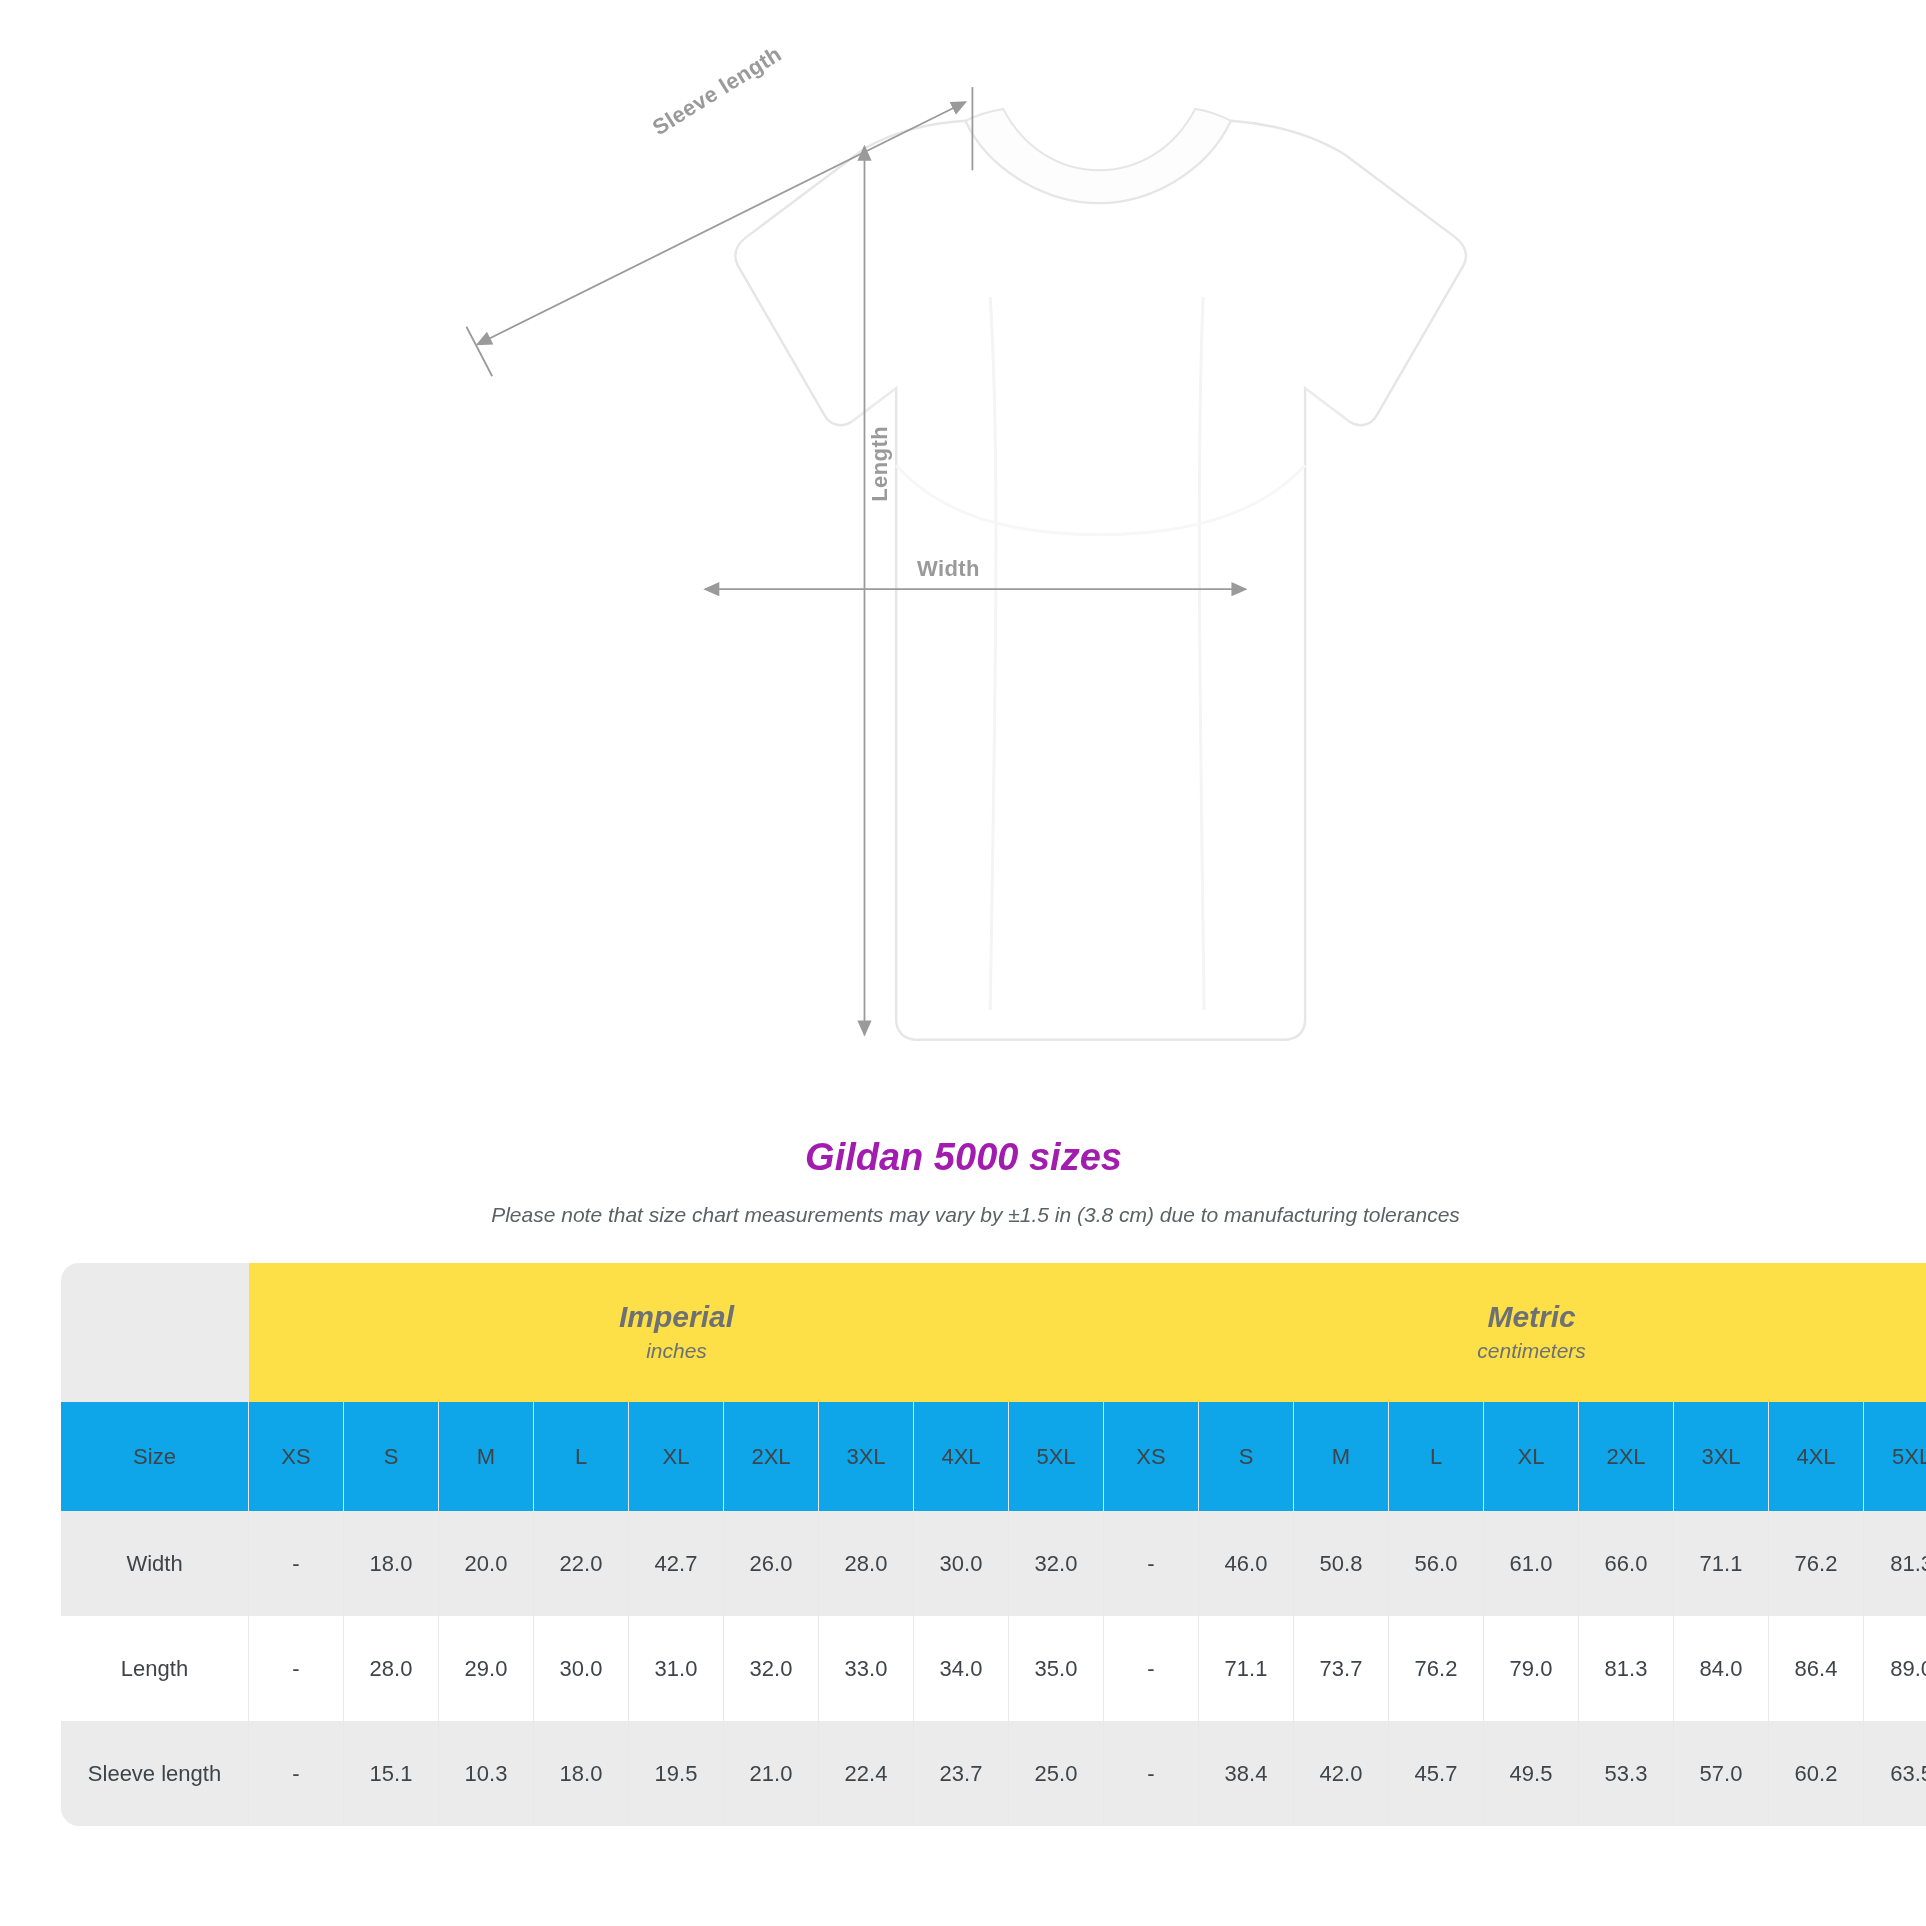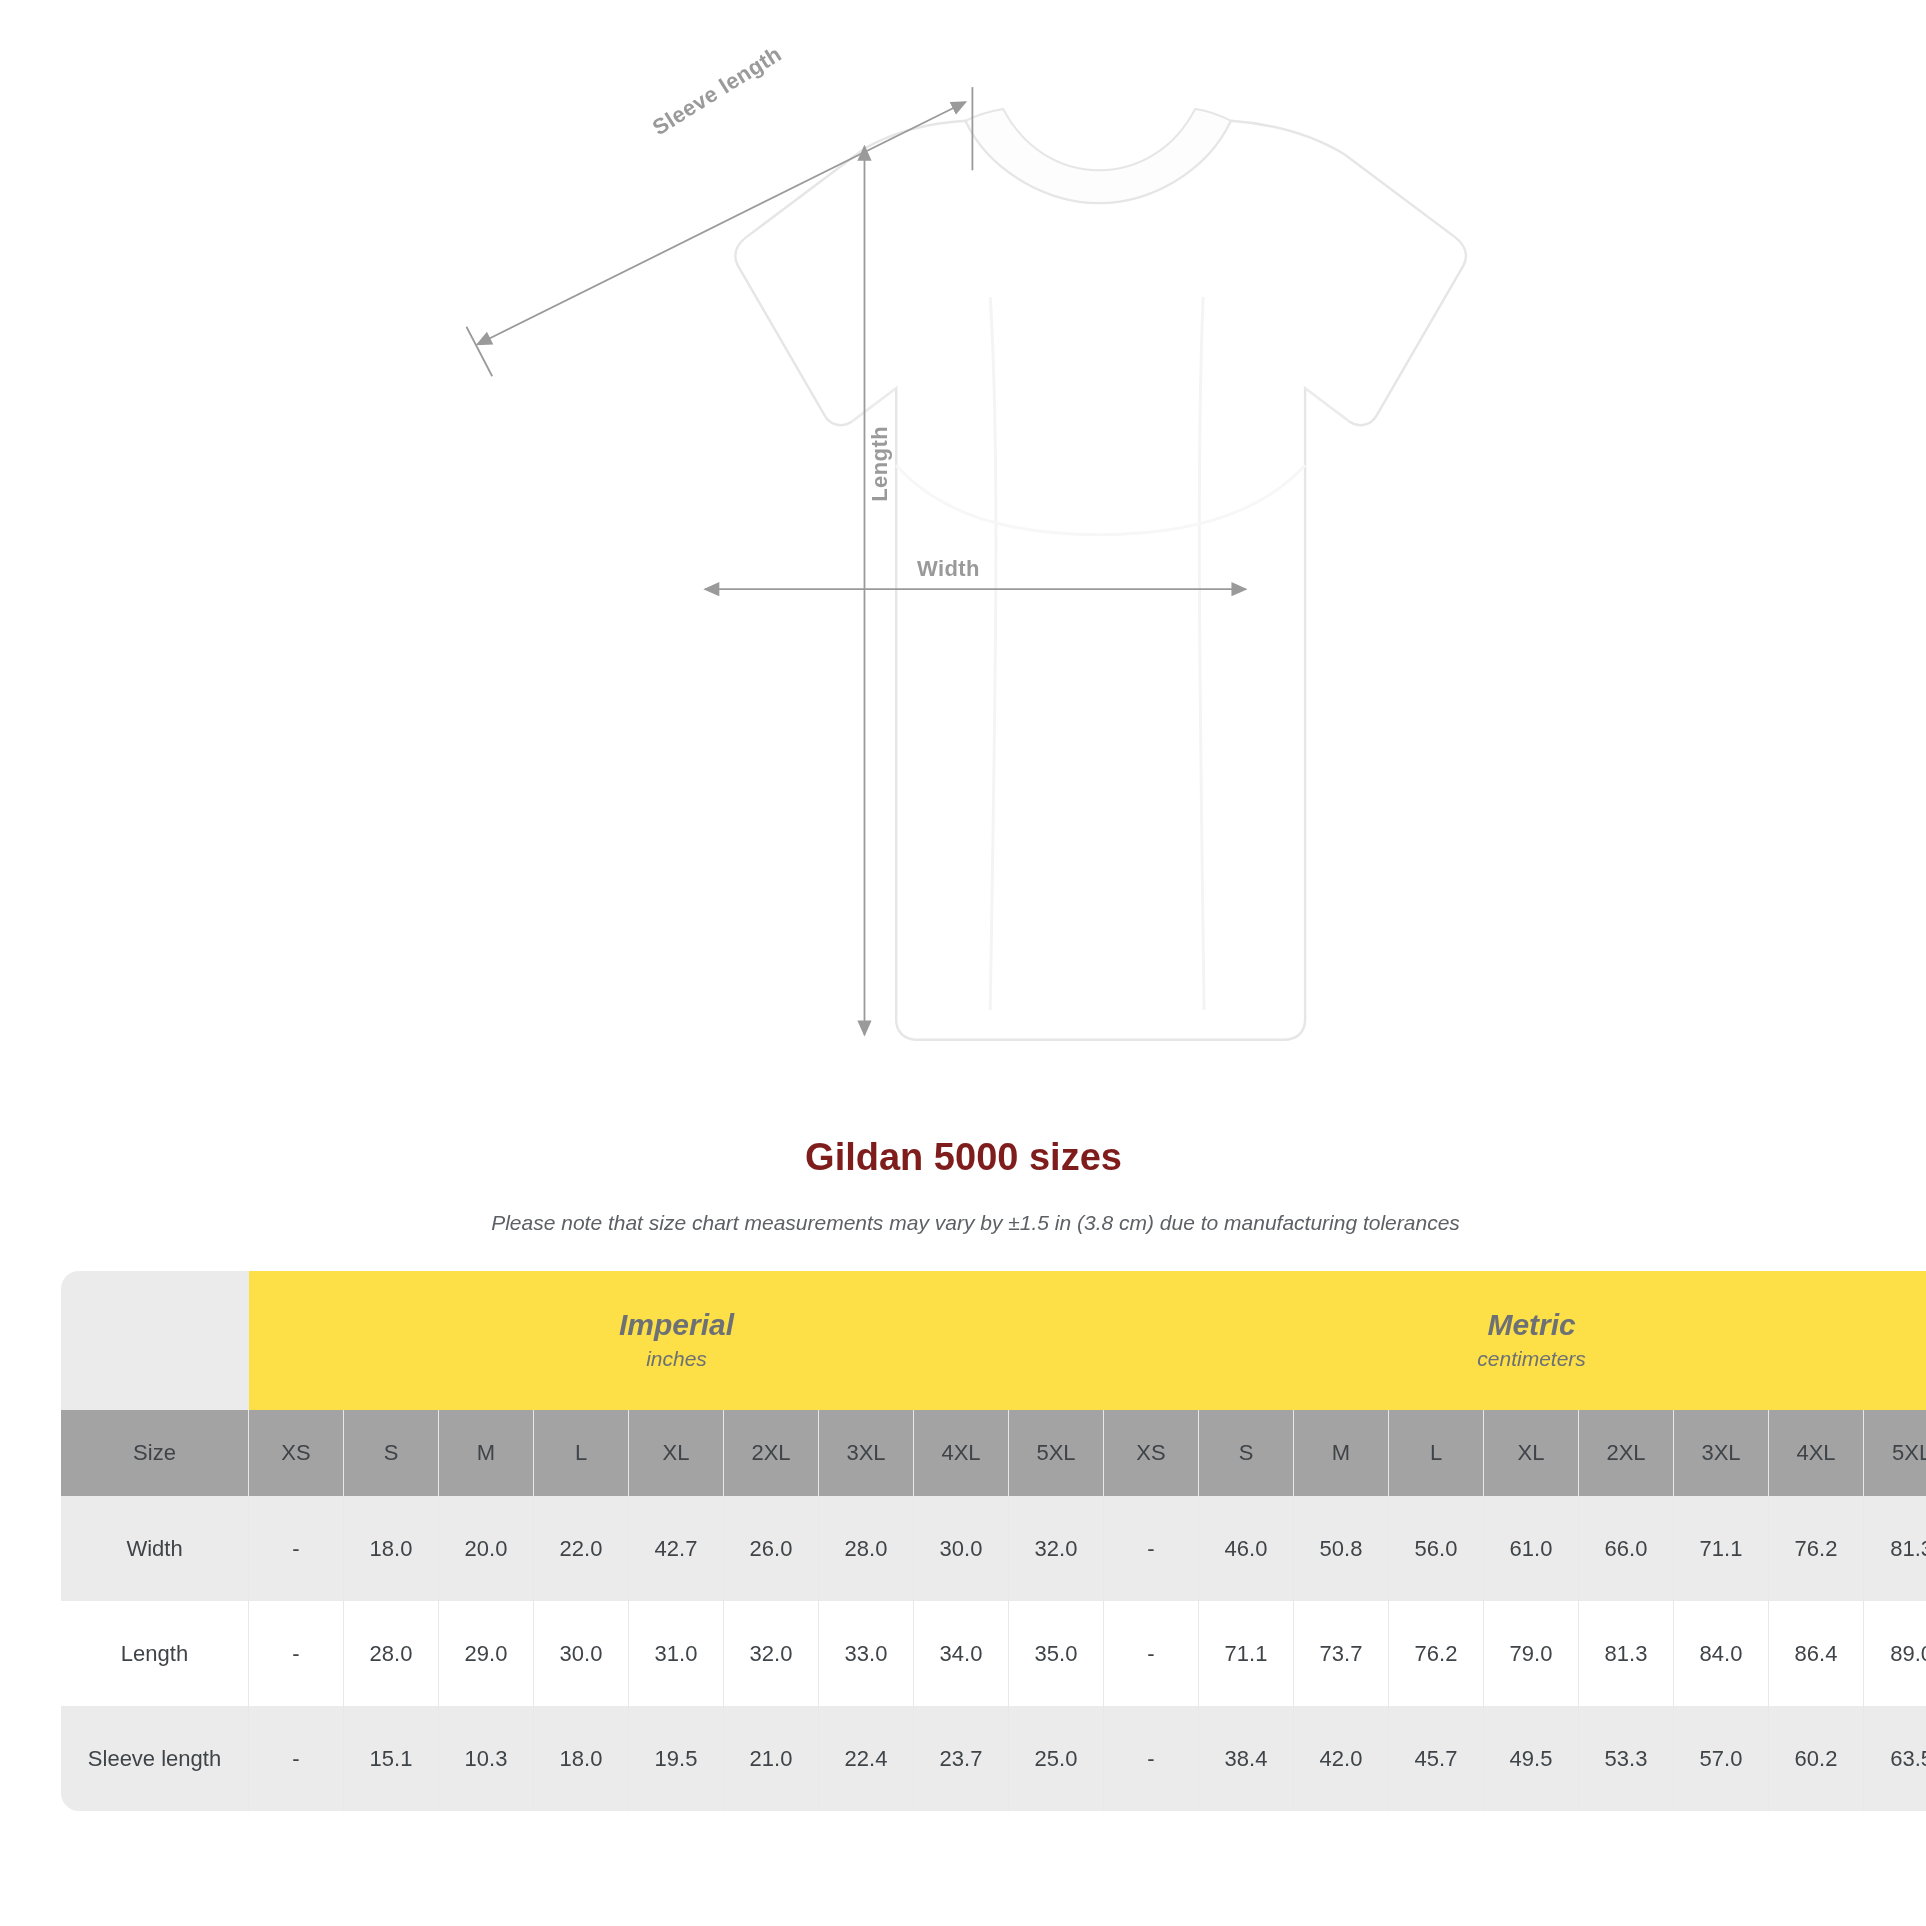--- a/index.html
+++ b/index.html
@@ -53,22 +53,23 @@
   }
 
   
   .title-block {
     text-align: center;
     margin-top: 32px;
   }
   .chart-title {
     font-size: 38px;
     font-weight: bold;
-    color: #7f1d1d;
-    margin: 0 0 32px 0;
+    color: #a21caf;
+    margin: 0 0 24px 0;
+    font-style: italic;
   }
   .chart-note {
     font-size: 21px;
     font-style: italic;
     color: #5d6166;
     margin: 0;
     padding-left: 24px;
   }
 
   
@@ -108,22 +109,22 @@
   .unit-row .unit-cell .unit-sub {
     font-size: 21px;
     font-style: italic;
     color: #6d7175;
     line-height: 1.5;
   }
   .unit-row .corner-cell { background: #ebebeb; }
 
   
   .size-row td {
-    background: #a3a3a3;
-    height: 86px;
+    background: #0ea5e9;
+    height: 109px;
     font-weight: bold;
     color: #3f4448;
     border-right: 1px solid #e8e8e8;
   }
   .size-row td:last-child { border-right: none; }
   .size-row .rowhead { color: #3f4448; }
 
   
   .data-row td {
     height: 105px;

